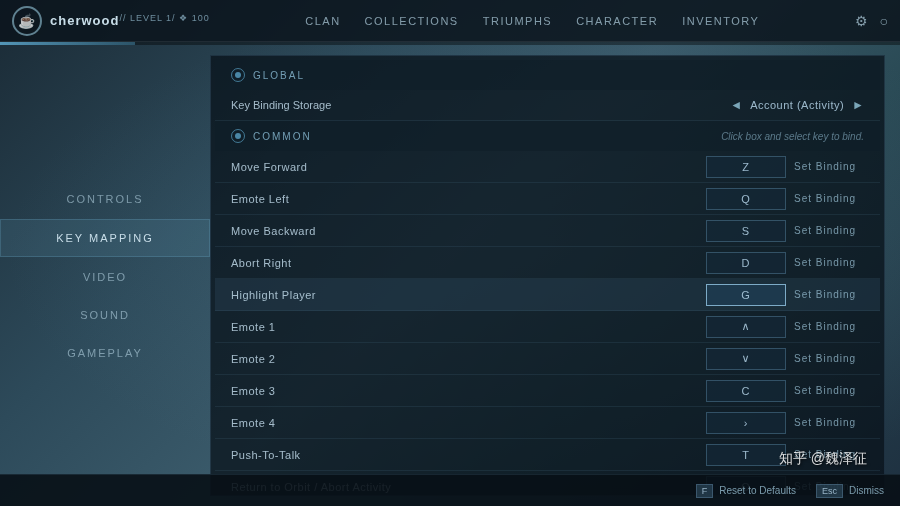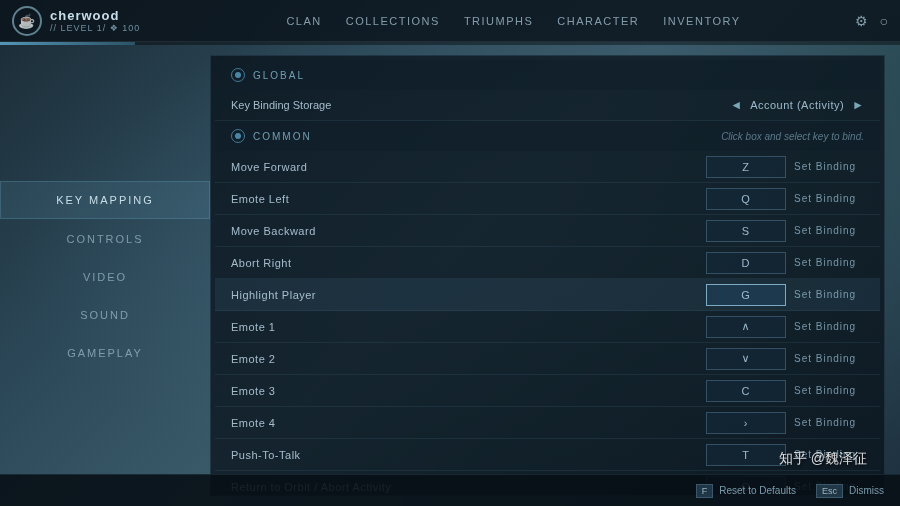--- a/index.html
+++ b/index.html
@@ -56,21 +56,20 @@
       border-radius: 50%;
       display: flex;
       align-items: center;
       justify-content: center;
       color: rgba(150,200,220,0.8);
       font-size: 14px;
     }
 
     .logo-text {
       display: flex;
-      flex-direction: column;
     }
 
     .logo-name {
       color: #c8dde8;
       font-size: 13px;
       font-weight: bold;
       letter-spacing: 1px;
       text-transform: lowercase;
     }
 
@@ -393,25 +392,25 @@
   </div>
 </div>
 
 <div class="progress-bar-container">
   <div class="progress-bar-fill"></div>
 </div>
 
 <div class="main-content">
 
   <div class="sidebar">
+    <div class="sidebar-item">
+      <span>CONTROLS</span>
+    </div>
     <div class="sidebar-item active">
       <span>KEY MAPPING</span>
-    </div>
-    <div class="sidebar-item">
-      <span>CONTROLS</span>
     </div>
     <div class="sidebar-item">
       <span>VIDEO</span>
     </div>
     <div class="sidebar-item">
       <span>SOUND</span>
     </div>
     <div class="sidebar-item">
       <span>GAMEPLAY</span>
     </div>

